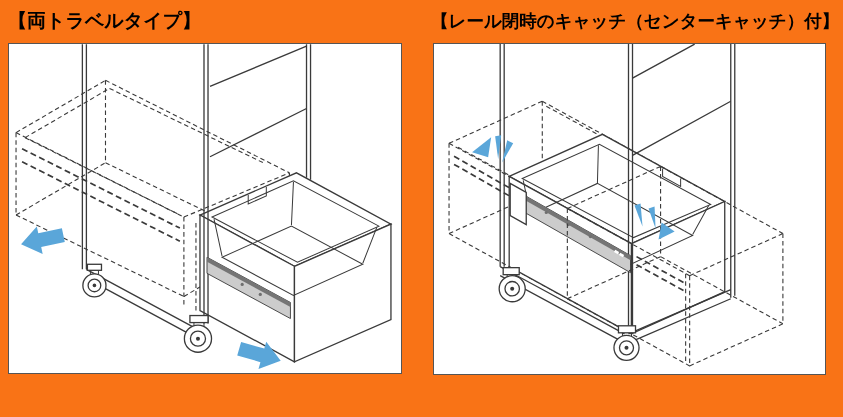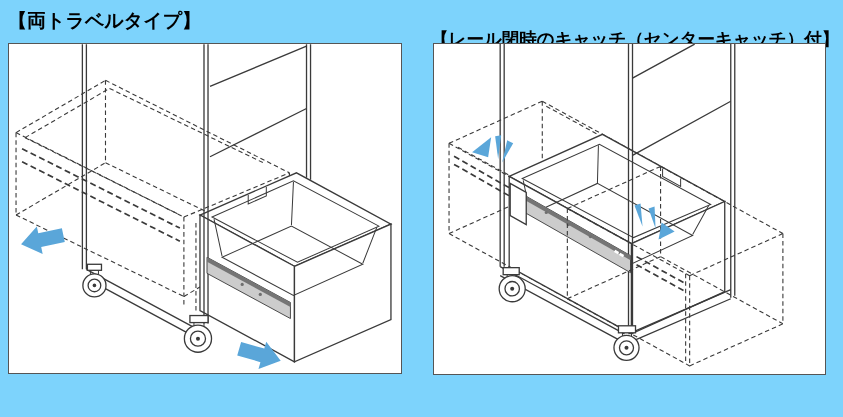--- a/index.html
+++ b/index.html
@@ -1,20 +1,20 @@
 <!DOCTYPE html>
 <html lang="ja"><head>
 <meta charset="utf-8">
 <style>
   html,body{margin:0;padding:0;background:#fff;}
   body{font-family:"Liberation Sans","DejaVu Sans",sans-serif;}
-  .canvas{position:relative;width:843px;height:417px;background:#7dd3fc;overflow:hidden;}
+  .canvas{position:relative;width:843px;height:417px;background:#f97316;overflow:hidden;}
   .ptitle{position:absolute;margin:0;font-weight:bold;color:#000;white-space:nowrap;}
   .ptitle.left{left:8px;top:8px;font-size:19px;}
-  .ptitle.right{left:431px;top:27px;font-size:17.5px;}
+  .ptitle.right{left:431px;top:9px;font-size:17.5px;}
   .frame{position:absolute;background:#fff;border:1.5px solid #555;box-sizing:border-box;}
   .frame.left{left:8px;top:43px;width:394px;height:331px;}
   .frame.right{left:433px;top:43px;width:393px;height:332px;}
   .caption{position:absolute;left:434px;top:380px;font-size:15.5px;color:#111;white-space:nowrap;}
   svg{display:block;width:100%;height:100%;}
   .ln{stroke:#3a3a3a;fill:none;stroke-width:1.3;}
   .thin{stroke-width:1;}
   .dash{stroke:#3a3a3a;fill:none;stroke-width:1.1;stroke-dasharray:4.5 3;}
   .hdash{stroke:#3a3a3a;fill:none;stroke-width:1.7;stroke-dasharray:6 3.5;}
   .wf{fill:#fff;stroke:#3a3a3a;stroke-width:1.3;}

